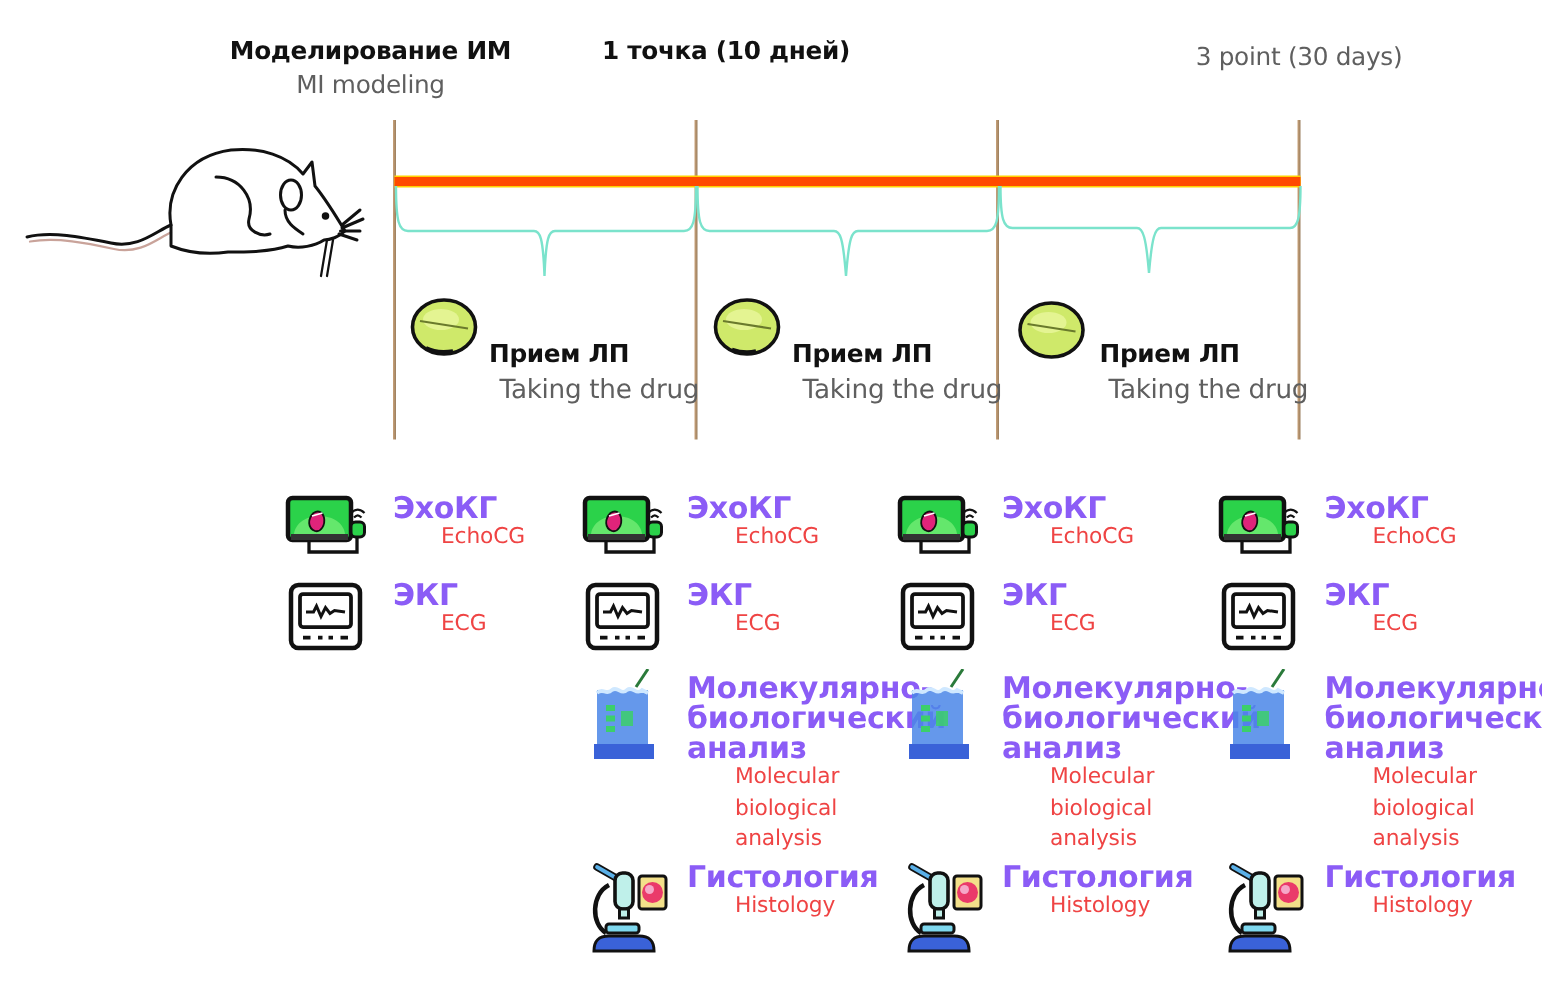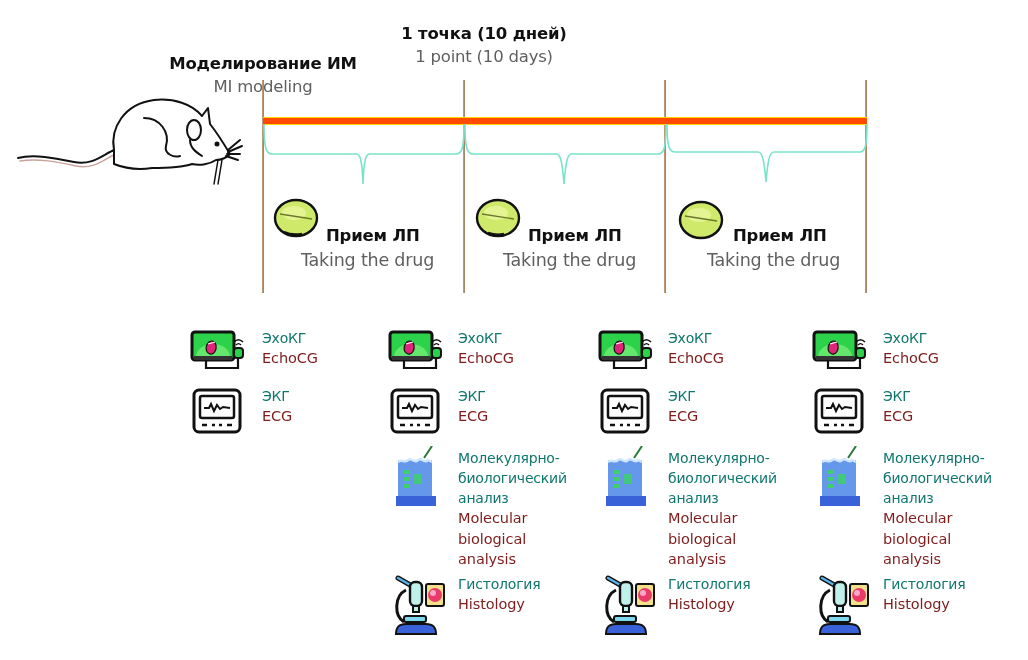--- a/index.html
+++ b/index.html
@@ -7,40 +7,40 @@
          font-family: "DejaVu Sans", "Liberation Sans", sans-serif; }
   .hdr { position: absolute; text-align: center; white-space: nowrap; }
   .hdr .ru { font-weight: bold; font-size: 16.5px; color: #111; letter-spacing: -0.2px; }
   .hdr .en { font-size: 16.5px; color: #5f5f5f; margin-top: 4px; letter-spacing: -0.2px; }
   .vline { position: absolute; top: 80px; width: 2px; height: 213px;
            background: linear-gradient(to right, #c9a27a, #9a7e5e); }
   .orange { position: absolute; left: 263px; top: 118px; width: 604px; height: 6px;
             background: #ff4a00; box-shadow: 0 -1px 0 #ffd200, 0 1px 0 #ffd200; }
   .drug { position: absolute; white-space: nowrap; }
   .drug .ru { position: absolute; font-weight: bold; font-size: 16.5px; color: #111; letter-spacing: -0.2px; }
-  .drug .en { position: absolute; font-size: 17.5px; color: #5f5f5f; letter-spacing: -0.2px; }
+  .drug .en { position: absolute; font-size: 17.5px; color: #5f5f5f; letter-spacing: -0.2px; margin-left: 32px; }
   .exam { position: absolute; }
-  .exam .ru { font-weight: normal; font-size: 14px; color: #0f766e; line-height: 20px; letter-spacing: -0.2px; }
-  .exam .en { font-size: 14.5px; color: #7f1d1d; line-height: 20.5px; letter-spacing: -0.1px; }
+  .exam .ru { font-weight: bold; font-size: 20px; color: #8b5cf6; line-height: 20px; letter-spacing: -0.2px; }
+  .exam .en { font-size: 14.5px; color: #ef4444; line-height: 20.5px; letter-spacing: -0.1px; margin-left: 32px; }
   .ico { position: absolute; }
 </style>
 </head>
 <body>
 
-<div class="hdr" style="left:140px; top:24px; width:246px;margin-top:30px;">
+<div class="hdr" style="left:124px; top:24px; width:246px;">
   <div class="ru">Моделирование ИМ</div>
   <div class="en">MI modeling</div>
 </div>
 <div class="hdr" style="left:386px; top:24px; width:196px;">
   <div class="ru">1 точка (10 дней)</div>
-  <div class="en">1 point (10 days)</div>
 </div>
 <div class="hdr" style="left:586px; top:24px; width:196px;">
 </div>
 <div class="hdr" style="left:766px; top:24px; width:200px;">
+  <div class="en">3 point (30 days)</div>
 </div>
 
 <svg class="ico" style="left:14px; top:88px;" width="232" height="104" viewBox="0 0 232 104">
   <g fill="none" stroke="#111" stroke-width="2" stroke-linecap="round" stroke-linejoin="round">
     <path d="M4 70 C 20 66, 40 70, 60 74 C 78 78, 90 66, 100 62"></path>
     <path d="M6 73 C 24 70, 44 74, 62 78 C 80 82, 92 70, 100 67" stroke="#c9a39a" stroke-width="1.5"></path>
     <path d="M100 62 C 96 40, 110 16, 140 12 C 160 10, 178 16, 188 28 L 194 20 L 196 36 C 204 46, 210 56, 216 66 C 212 70, 206 72, 202 72 C 196 76, 186 78, 178 76 C 166 80, 150 80, 138 80 C 124 82, 110 80, 100 76 Z"></path>
     <path d="M130 30 C 146 30, 156 44, 152 58 C 150 66, 160 70, 166 68"></path>
     <ellipse cx="180" cy="42" rx="7" ry="10"></ellipse>
     <path d="M176 52 C 176 60, 182 64, 188 68"></path>

